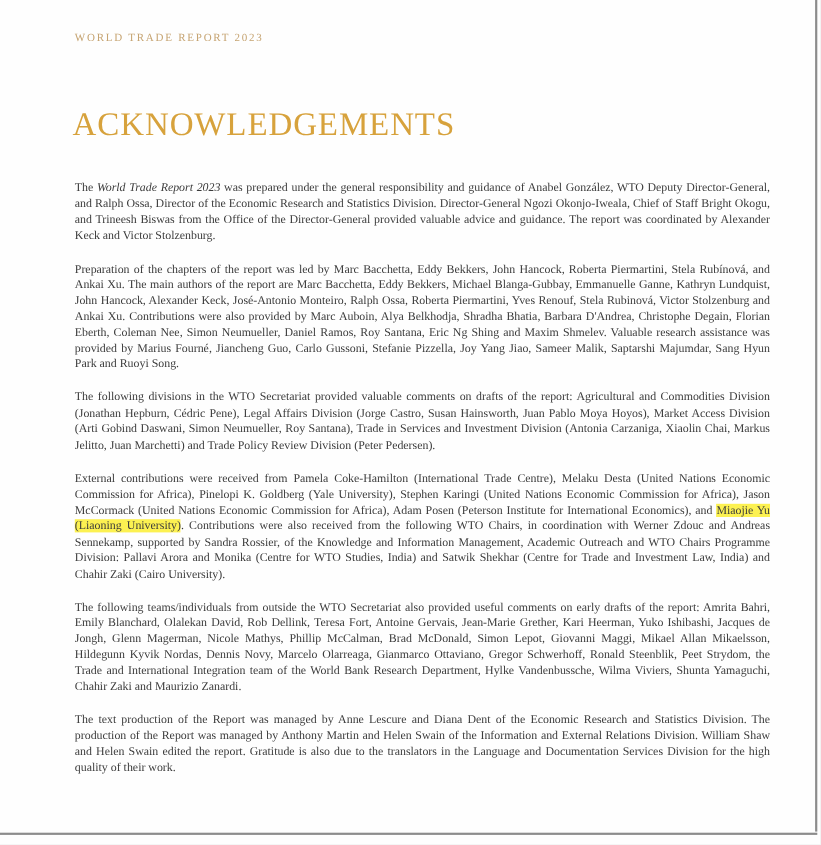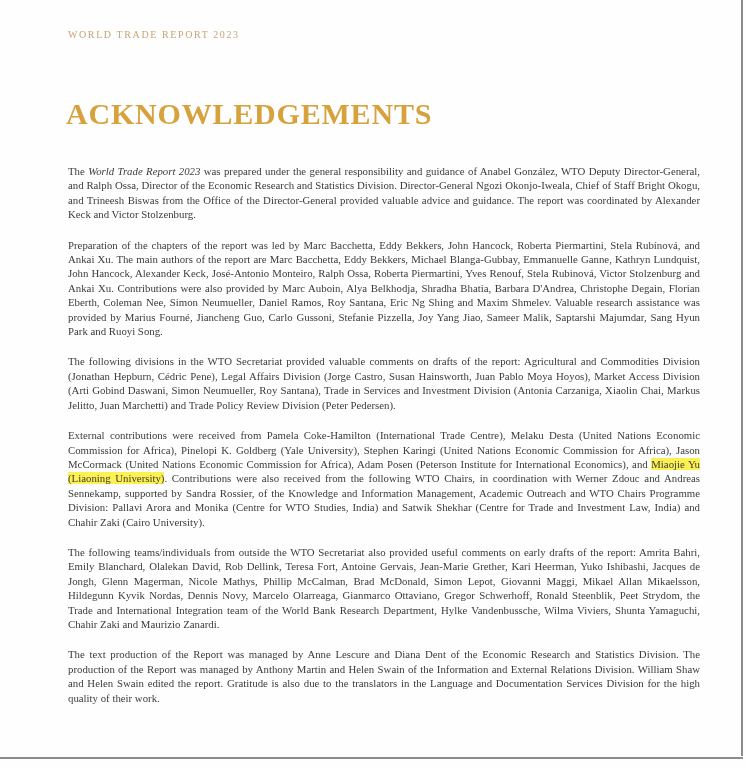--- a/index.html
+++ b/index.html
@@ -25,21 +25,21 @@
     font-weight: normal;
     color: #c6a472;
   }
   .title {
     position: absolute;
     left: 66px;
     top: 99px;
     margin: 0;
     font-family: "Liberation Serif", serif;
     font-size: 30px;
-    font-weight: bold;
+    font-weight: normal;
     letter-spacing: 0.8px;
     line-height: 1;
     color: #d7a23c;
   }
   .body-text {
     position: absolute;
     left: 68px;
     top: 164px;
     width: 632px;
     font-family: Liberation Serif, serif;

